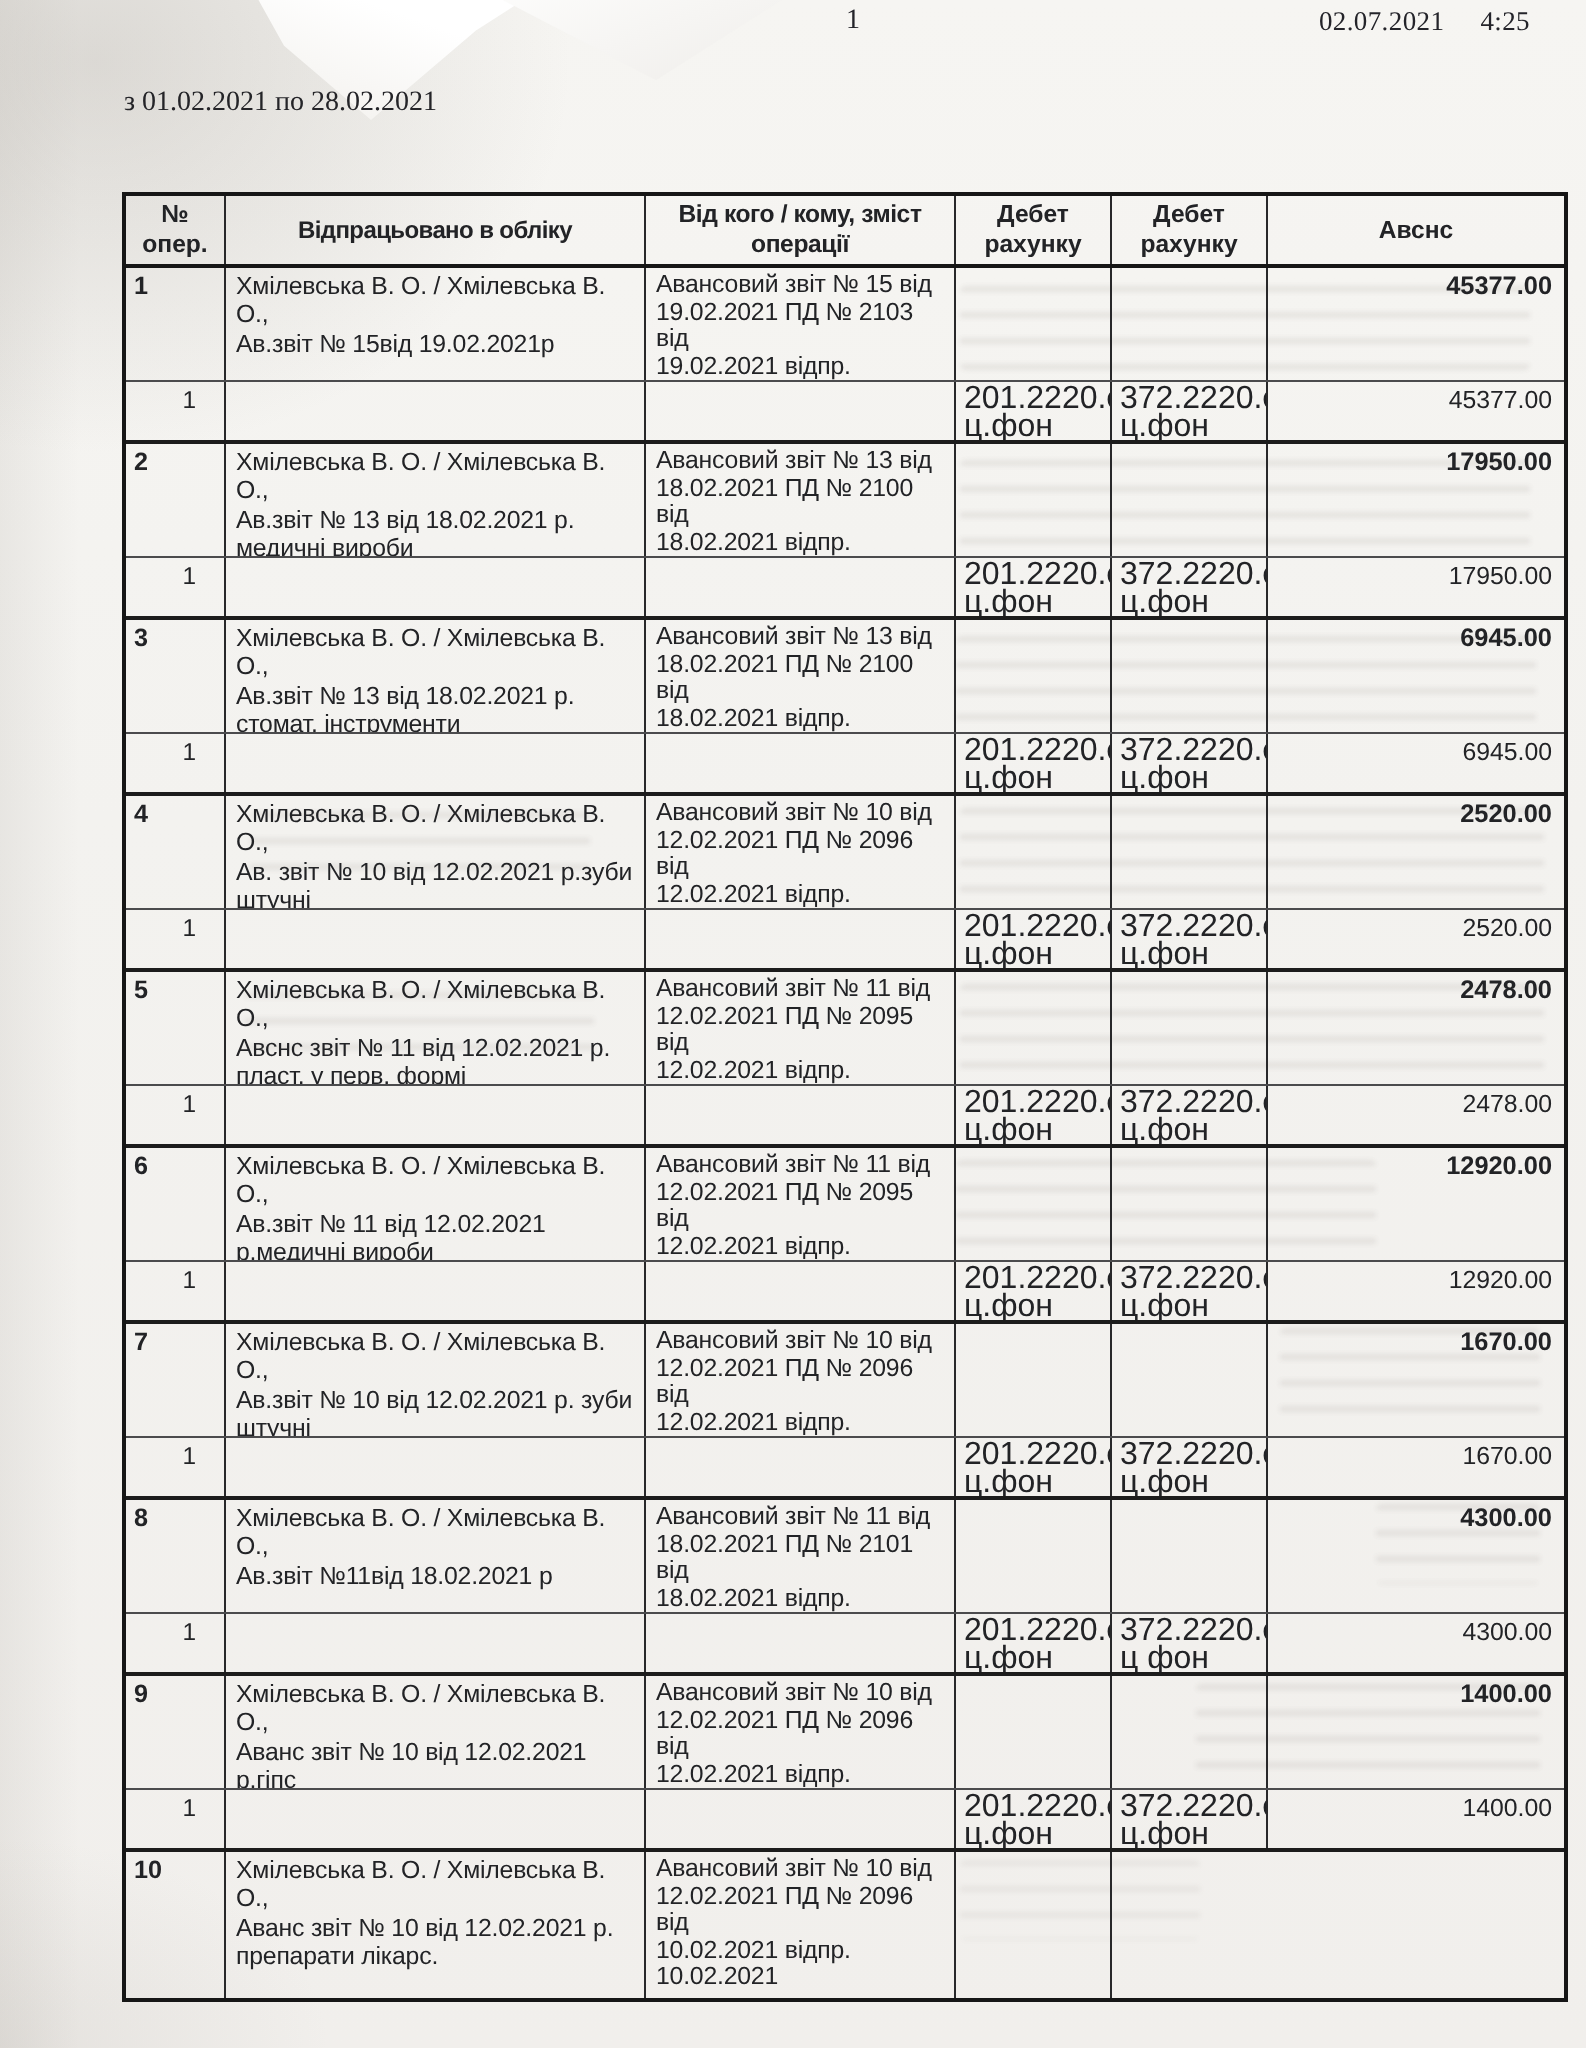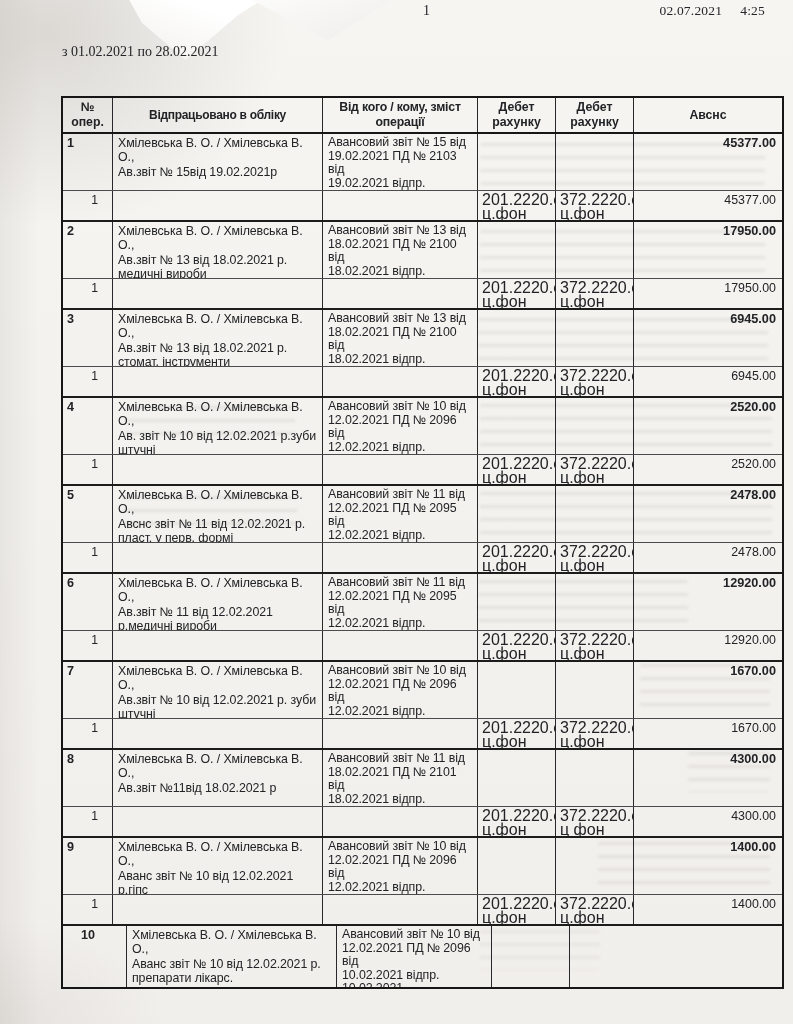--- a/index.html
+++ b/index.html
@@ -61,21 +61,21 @@
   .c{box-sizing:border-box;border-right:1.4px solid #28282a;overflow:hidden;
      white-space:pre-line;}
   .c:last-child{border-right:none;}
   .hdr{height:36px;border-bottom:2px solid #161616;box-sizing:border-box;}
   .hdr .c{display:flex;align-items:center;justify-content:center;text-align:center;
      font-weight:bold;font-size:12.3px;line-height:1.22;padding:1px 2px;}
   .hdr .c.h-proc{font-size:12px;letter-spacing:-.3px;}
   .hdr .c.h-who{letter-spacing:-.2px;}
   .row-main{height:57px;border-bottom:1px solid #4b4b4d;box-sizing:border-box;}
   .row-sub{height:31px;border-bottom:2px solid #1c1c1c;box-sizing:border-box;}
-  .block:last-child .row-main{height:61px;border-bottom:none;margin-left:14px;}
+  .block:last-child .row-main{height:73px;border-bottom:none;}
   .block:last-child .row-sub{display:none;}
   .cell-no{font-weight:bold;font-size:12.6px;padding:2px 2px 0 4px;}
   .cell-desc{font-size:12.4px;line-height:14.3px;padding:2px 3px 0 5px;letter-spacing:-.1px;}
   .cell-proc{font-size:12.4px;line-height:13.6px;padding:2px 2px 0 5px;letter-spacing:-.1px;}
   .cell-sum{font-weight:bold;font-size:12.7px;text-align:right;padding:2px 6px 0 2px;}
   .sub-no{font-size:12.2px;text-align:right;padding:2px 14px 0 2px;}
   .sub-acct{font-size:16px;line-height:13.6px;padding:2px 2px 0 4px;}
   .sub-sum{font-size:12.4px;text-align:right;padding:2px 6px 0 2px;}
   .txt{color:#222326;}
 </style>

